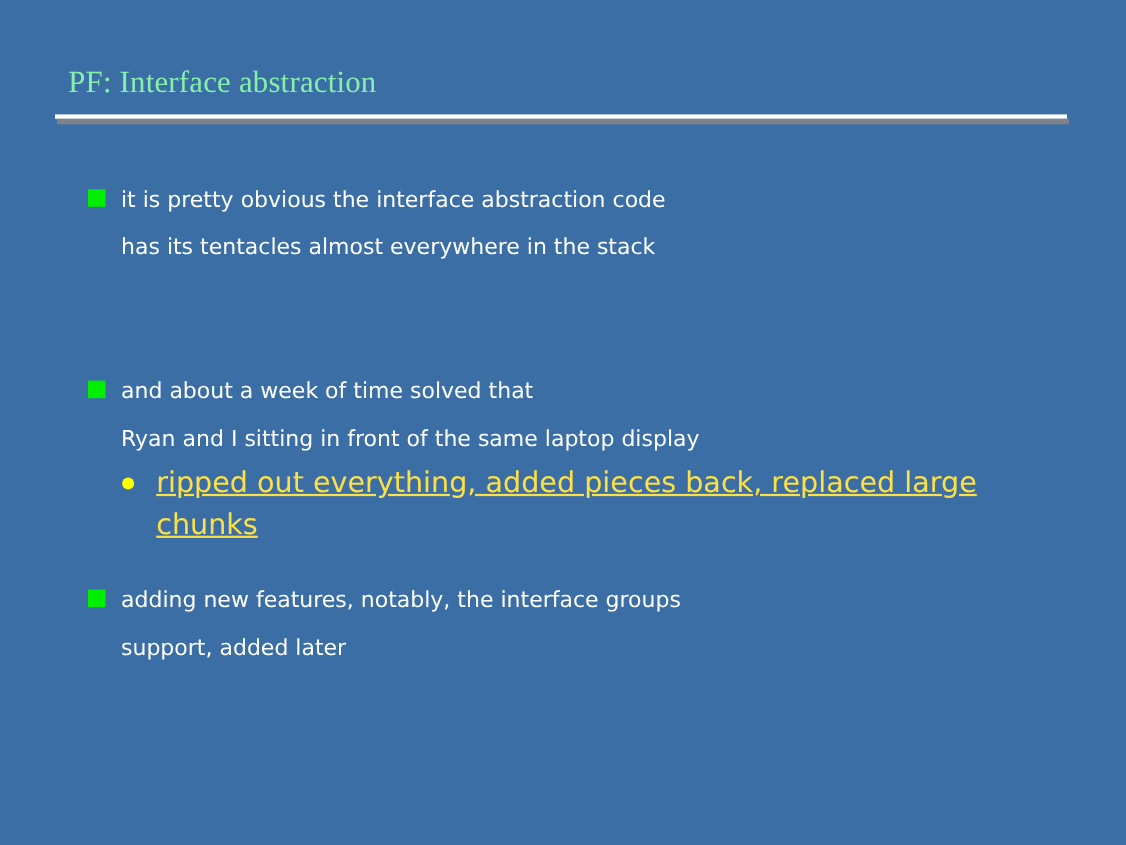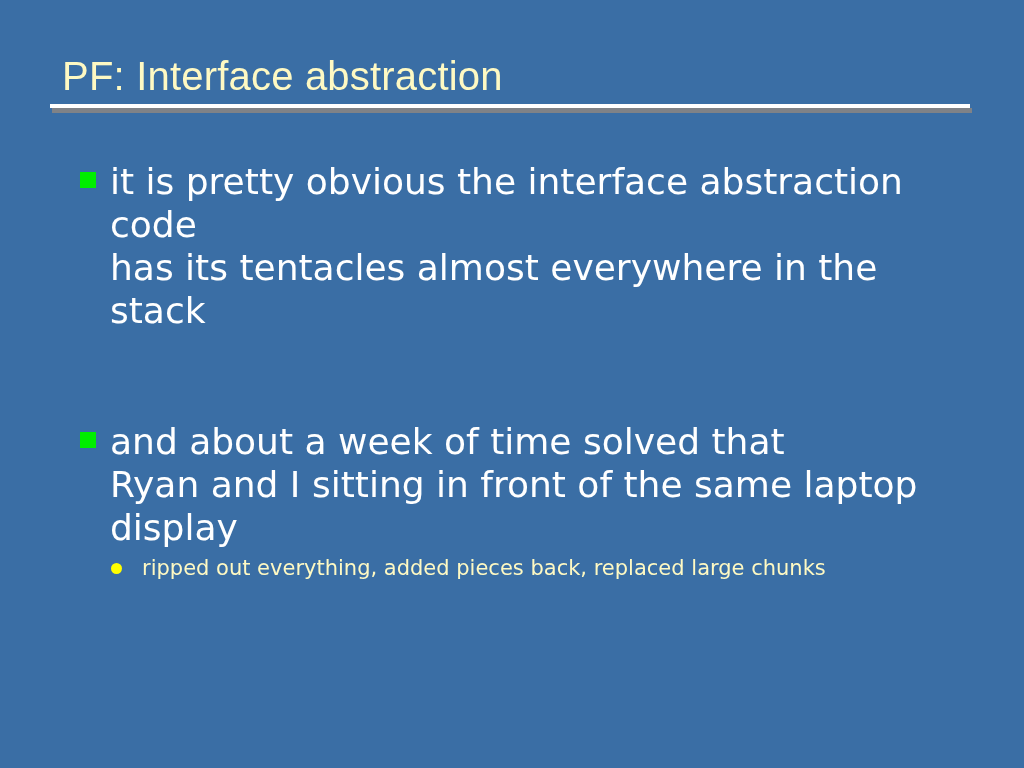--- a/index.html
+++ b/index.html
@@ -23,24 +23,24 @@
   }
 
   
   #title-block {
     position: absolute;
     left: 50px;
     top: 52px;
     width: 924px;
   }
   #slide-title {
-    font-family: Liberation Sans, sans-serif;
-    font-size: 40px;
+    font-family: Liberation Serif, serif;
+    font-size: 28px;
     line-height: 48px;
-    color: #fef9c3;
+    color: #86efac;
     letter-spacing: 0.2px;
     padding-left: 12px;
     white-space: nowrap;
   }
   #title-rule {
     position: relative;
     margin-top: 4px;
     width: 920px;
     height: 4px;
     background: #ffffff;
@@ -76,21 +76,21 @@
     position: absolute;
     left: 2px;
     top: 12px;
     width: 16px;
     height: 16px;
     background: #00ee00;
   }
 
   .bullet-text {
     font-family: "DejaVu Sans", sans-serif;
-    font-size: 36px;
+    font-size: 20px;
     line-height: 43px;
     color: #ffffff;
     display: block;
   }
 
   
   .subbullet-row {
     position: relative;
     padding-left: 64px;
     margin-top: 0px;
@@ -99,24 +99,25 @@
     position: absolute;
     left: 33px;
     top: 14px;
     width: 11px;
     height: 11px;
     border-radius: 50%;
     background: #ffff00;
   }
   .subbullet-text {
     font-family: "DejaVu Sans", sans-serif;
-    font-size: 21px;
+    font-size: 26px;
     line-height: 38px;
-    color: #fef9c3;
+    color: #fde047;
     display: block;
+    text-decoration: underline;
   }
 
   .gap-lg { height: 45px; }
   .gap-md { height: 43px; }
   .gap-sm { height: 28px; }
 </style>
 </head>
 <body>
 
 <div id="slide">
@@ -150,15 +151,22 @@
         <span class="bullet-text">Ryan and I sitting in front of the same laptop display</span>
       </div>
       <div class="subbullet-row">
         <span class="bullet-marker-dot"></span>
         <span class="subbullet-text">ripped out everything, added pieces back, replaced large chunks</span>
       </div>
     </div>
 
     <div class="gap-sm"></div>
 
+    <div class="bullet-group">
+      <div class="bullet-row">
+        <span class="bullet-marker-square"></span>
+        <span class="bullet-text">adding new features, notably, the interface groups</span>
+        <span class="bullet-text">support, added later</span>
+      </div>
+    </div>
 
   </div>
 </div>
 
 </body></html>

